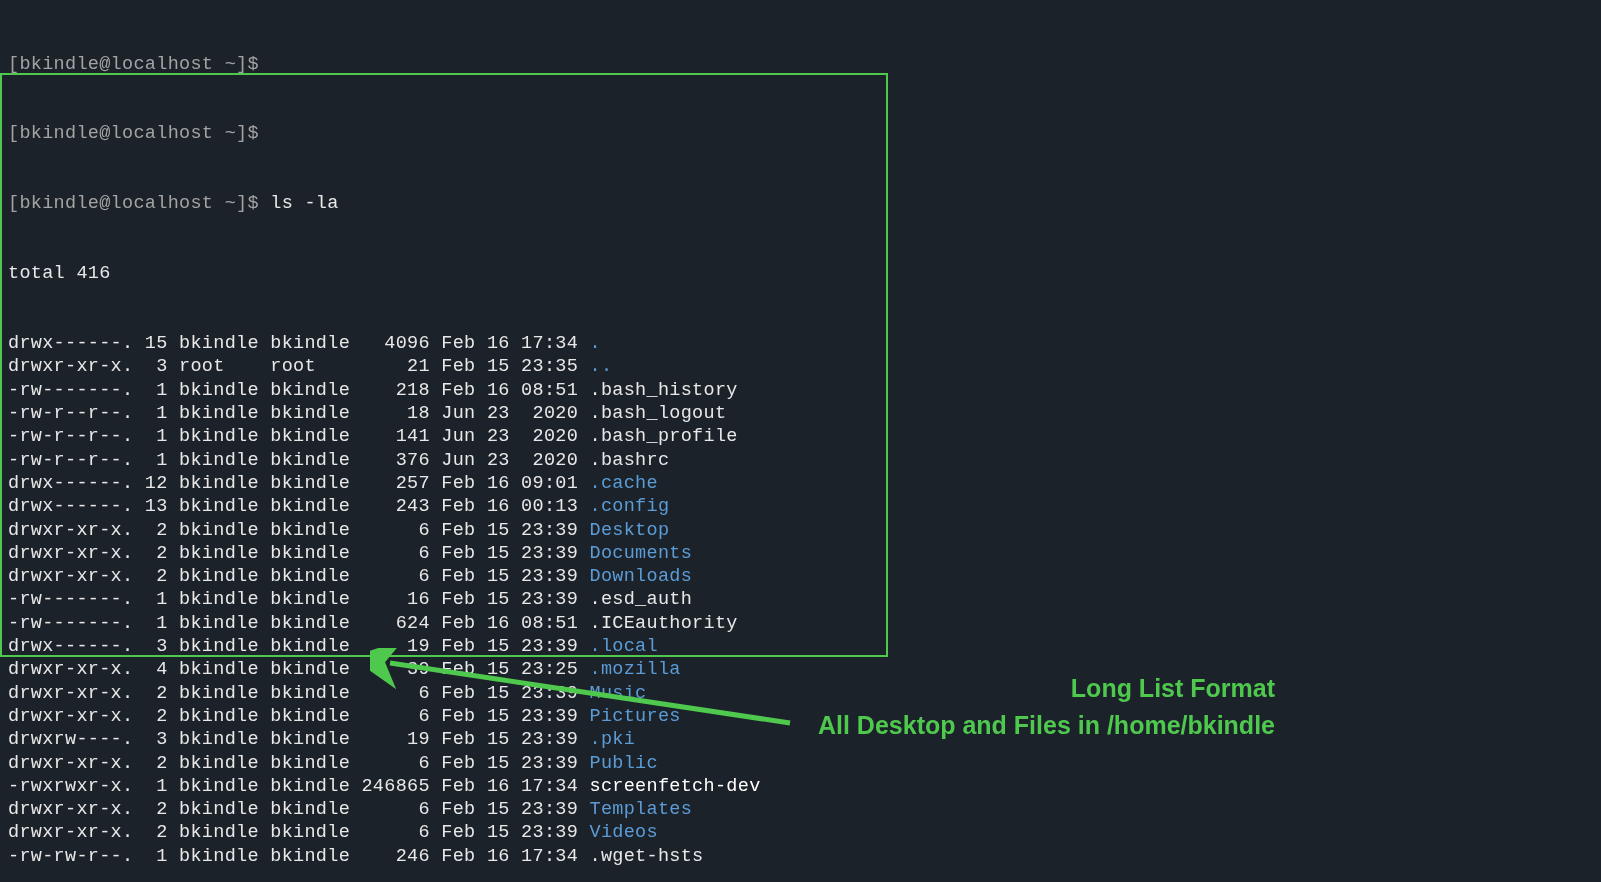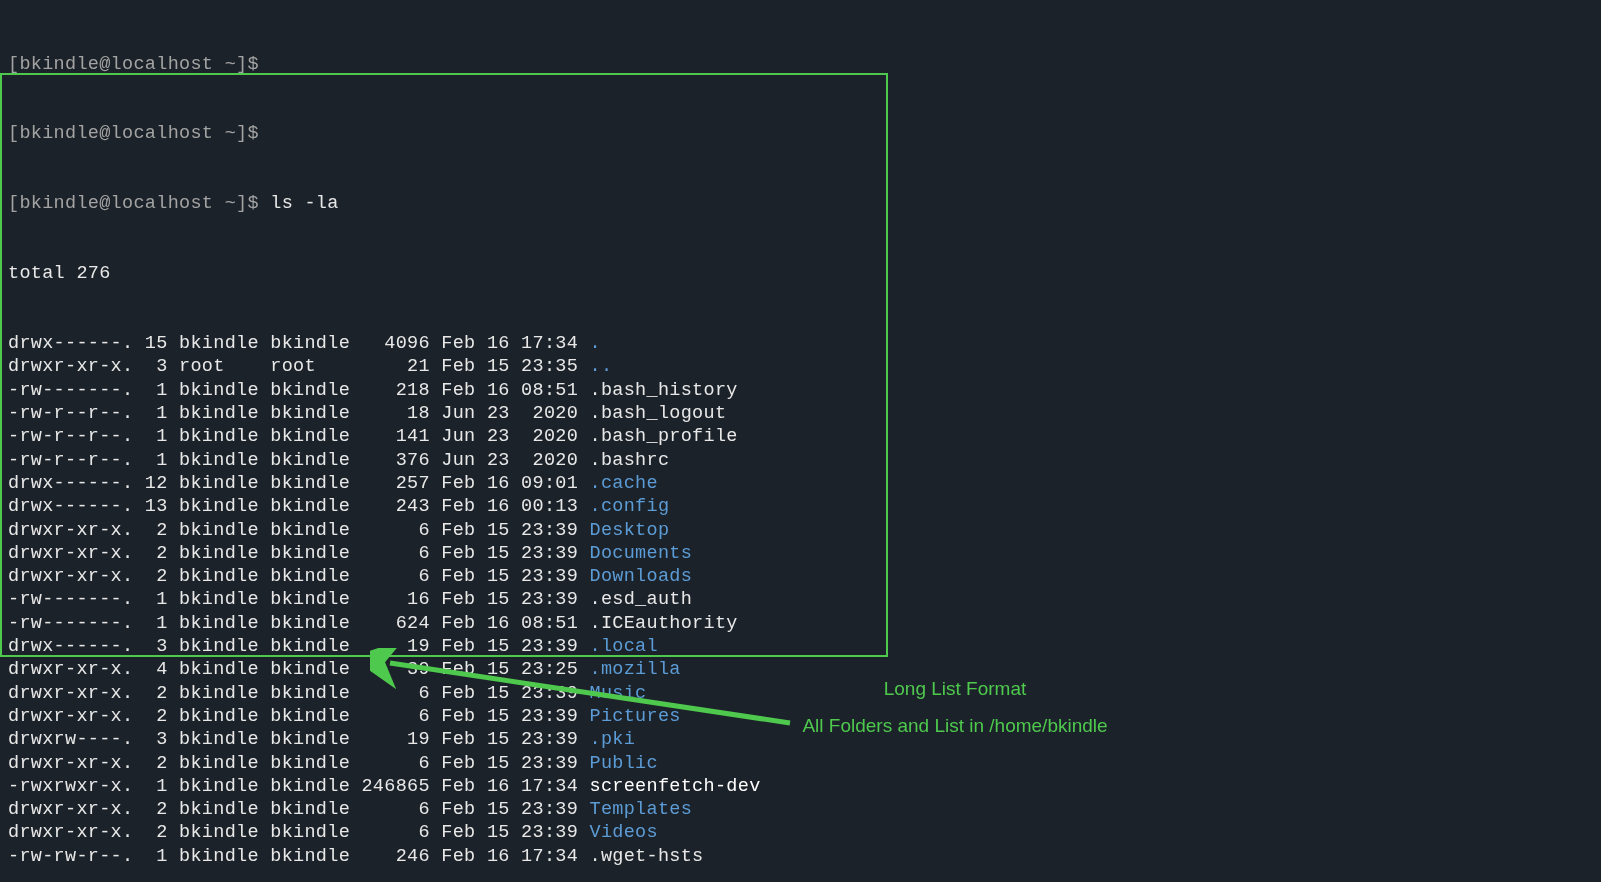--- a/index.html
+++ b/index.html
@@ -43,49 +43,49 @@
     .box {
       position: absolute;
       border: 2px solid #4ec94e;
       background: transparent;
       pointer-events: none;
     }
     .annotation {
       position: absolute;
       color: #4ec94e;
       font-family: Arial, Helvetica, sans-serif;
-      font-weight: normal;
-      font-size: 19px;
+      font-weight: bold;
+      font-size: 25px;
       line-height: 37px;
-      text-align: center;
+      text-align: right;
     }
     .arrow-svg {
       position: absolute;
       pointer-events: none;
     }
   </style>
 </head>
 <body>
 
 <div class="terminal">
   <span class="line"><span class="prompt">[bkindle@localhost ~]$ </span></span>
   <span class="line"><span class="prompt">[bkindle@localhost ~]$ </span></span>
   <span class="line"><span class="prompt">[bkindle@localhost ~]$ </span><span>ls -la</span></span>
-  <span class="line">total 276</span>
+  <span class="line">total 416</span>
   <div id="listing"><span class="line"><span class="normal">drwx------. 15 bkindle bkindle   4096 Feb 16 17:34 </span><span class="dir">.</span></span><span class="line"><span class="normal">drwxr-xr-x.  3 root    root        21 Feb 15 23:35 </span><span class="dir">..</span></span><span class="line"><span class="normal">-rw-------.  1 bkindle bkindle    218 Feb 16 08:51 </span><span class="normal">.bash_history</span></span><span class="line"><span class="normal">-rw-r--r--.  1 bkindle bkindle     18 Jun 23  2020 </span><span class="normal">.bash_logout</span></span><span class="line"><span class="normal">-rw-r--r--.  1 bkindle bkindle    141 Jun 23  2020 </span><span class="normal">.bash_profile</span></span><span class="line"><span class="normal">-rw-r--r--.  1 bkindle bkindle    376 Jun 23  2020 </span><span class="normal">.bashrc</span></span><span class="line"><span class="normal">drwx------. 12 bkindle bkindle    257 Feb 16 09:01 </span><span class="dir">.cache</span></span><span class="line"><span class="normal">drwx------. 13 bkindle bkindle    243 Feb 16 00:13 </span><span class="dir">.config</span></span><span class="line"><span class="normal">drwxr-xr-x.  2 bkindle bkindle      6 Feb 15 23:39 </span><span class="dir">Desktop</span></span><span class="line"><span class="normal">drwxr-xr-x.  2 bkindle bkindle      6 Feb 15 23:39 </span><span class="dir">Documents</span></span><span class="line"><span class="normal">drwxr-xr-x.  2 bkindle bkindle      6 Feb 15 23:39 </span><span class="dir">Downloads</span></span><span class="line"><span class="normal">-rw-------.  1 bkindle bkindle     16 Feb 15 23:39 </span><span class="normal">.esd_auth</span></span><span class="line"><span class="normal">-rw-------.  1 bkindle bkindle    624 Feb 16 08:51 </span><span class="normal">.ICEauthority</span></span><span class="line"><span class="normal">drwx------.  3 bkindle bkindle     19 Feb 15 23:39 </span><span class="dir">.local</span></span><span class="line"><span class="normal">drwxr-xr-x.  4 bkindle bkindle     39 Feb 15 23:25 </span><span class="dir">.mozilla</span></span><span class="line"><span class="normal">drwxr-xr-x.  2 bkindle bkindle      6 Feb 15 23:39 </span><span class="dir">Music</span></span><span class="line"><span class="normal">drwxr-xr-x.  2 bkindle bkindle      6 Feb 15 23:39 </span><span class="dir">Pictures</span></span><span class="line"><span class="normal">drwxrw----.  3 bkindle bkindle     19 Feb 15 23:39 </span><span class="dir">.pki</span></span><span class="line"><span class="normal">drwxr-xr-x.  2 bkindle bkindle      6 Feb 15 23:39 </span><span class="dir">Public</span></span><span class="line"><span class="normal">-rwxrwxr-x.  1 bkindle bkindle 246865 Feb 16 17:34 </span><span class="exec">screenfetch-dev</span></span><span class="line"><span class="normal">drwxr-xr-x.  2 bkindle bkindle      6 Feb 15 23:39 </span><span class="dir">Templates</span></span><span class="line"><span class="normal">drwxr-xr-x.  2 bkindle bkindle      6 Feb 15 23:39 </span><span class="dir">Videos</span></span><span class="line"><span class="normal">-rw-rw-r--.  1 bkindle bkindle    246 Feb 16 17:34 </span><span class="normal">.wget-hsts</span></span></div>
   
 </div>
 
 <div class="box" style="left:0px; top:73px; width:888px; height:584px;"></div>
 
 <svg class="arrow-svg" style="left:370px; top:648px;" width="430" height="100" viewBox="0 0 430 100">
   <defs>
     <marker id="ahead" markerWidth="12" markerHeight="12" refX="2" refY="5" orient="auto" markerUnits="strokeWidth">
       <path d="M0,0 L10,5 L0,10 L3,5 Z" fill="#4ec94e"></path>
     </marker>
   </defs>
   <line x1="420" y1="75" x2="20" y2="15" stroke="#4ec94e" stroke-width="5" marker-end="url(#ahead)"></line>
 </svg>
 
 <div class="annotation" style="left:635px; top:670px; width:640px;">
   <div>Long List Format</div>
-  <div>All Folders and List in /home/bkindle</div>
+  <div>All Desktop and Files in /home/bkindle</div>
 </div>
 
 </body></html>

